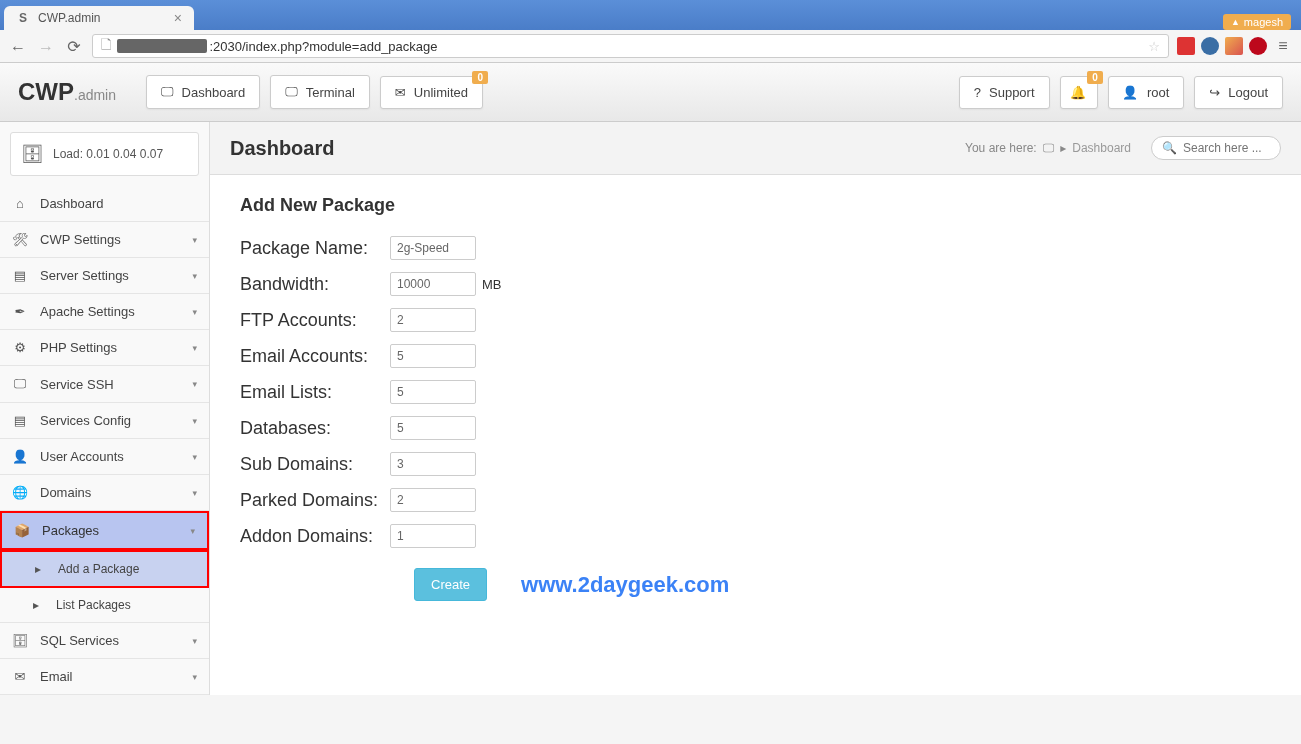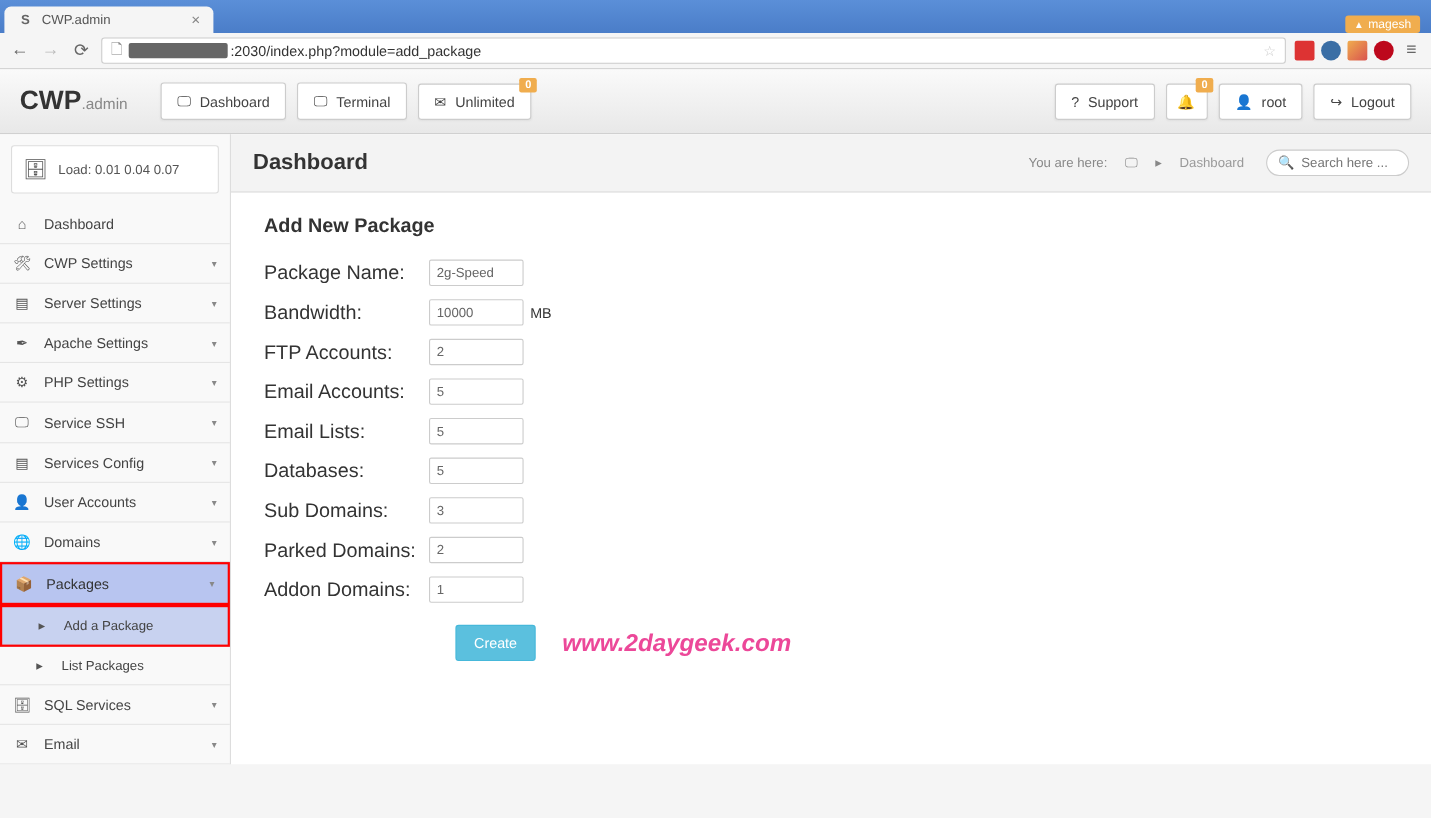--- a/index.html
+++ b/index.html
@@ -40,33 +40,33 @@
 .nav-item.active { background: #b8c5f0; color: #333; }
 .nav-sub { display: flex; align-items: center; padding: 10px 12px 10px 28px; border-bottom: 1px solid #e5e5e5; gap: 12px; color: #444; cursor: pointer; font-size: 12px; }
 .nav-sub.active { background: #c8d2f0; }
 .nav-hl { border: 2px solid red; }
 .nav-item .ico, .nav-sub .ico { width: 16px; text-align: center; color: #555; }
 
 
 .main { flex: 1; background: #fff; }
 .page-head { background: #f3f3f3; border-bottom: 1px solid #ddd; padding: 14px 20px; display: flex; align-items: center; }
 .page-head h2 { font-size: 20px; color: #333; }
-.breadcrumb { margin-left: auto; font-size: 12px; color: #888; display: flex; align-items: center; gap: 16px; }
+.breadcrumb { margin-left: auto; font-size: 12px; color: #888; display: flex; align-items: center; gap: 6px; }
 .search { margin-left: 20px; background: #fff; border: 1px solid #ccc; border-radius: 12px; padding: 4px 10px; display: flex; align-items: center; gap: 6px; font-size: 12px; color: #aaa; width: 130px; }
 .search input { border: none; outline: none; width: 90px; font-size: 12px; color: #555; }
 
 .content { padding: 20px 30px; }
 .content h3 { font-size: 18px; margin-bottom: 20px; }
 .form-row { display: flex; align-items: center; margin-bottom: 12px; }
 .form-row label { width: 150px; font-size: 18px; color: #333; }
 .form-row input { width: 86px; border: 1px solid #ccc; border-radius: 2px; padding: 4px 6px; font-size: 12px; color: #666; }
 .form-row .suffix { margin-left: 6px; font-size: 13px; color: #333; }
-.create-row { display: flex; align-items: center; gap: 24px; margin-top: 20px; margin-left: 130px; padding-left: 44px; }
+.create-row { display: flex; align-items: center; gap: 34px; margin-top: 20px; margin-left: 130px; padding-left: 44px; }
 .btn-create { background: #5bc0de; color: #fff; border: 1px solid #46b8da; border-radius: 3px; padding: 8px 16px; font-size: 13px; cursor: pointer; }
-.watermark { color: #ec4899; font-size: 22px; font-weight: bold; font-style: italic; }
+.watermark { color: #3b82f6; font-size: 22px; font-weight: bold; }
 </style>
 </head>
 <body>
 
 <div class="browser-chrome">
   <div class="tab">
     <span class="favicon">S</span>
     <span>CWP.admin</span>
     <span class="close">×</span>
   </div>

